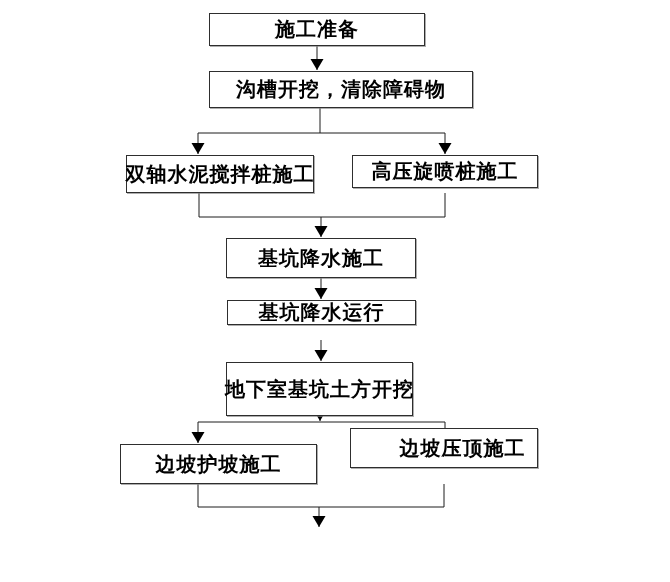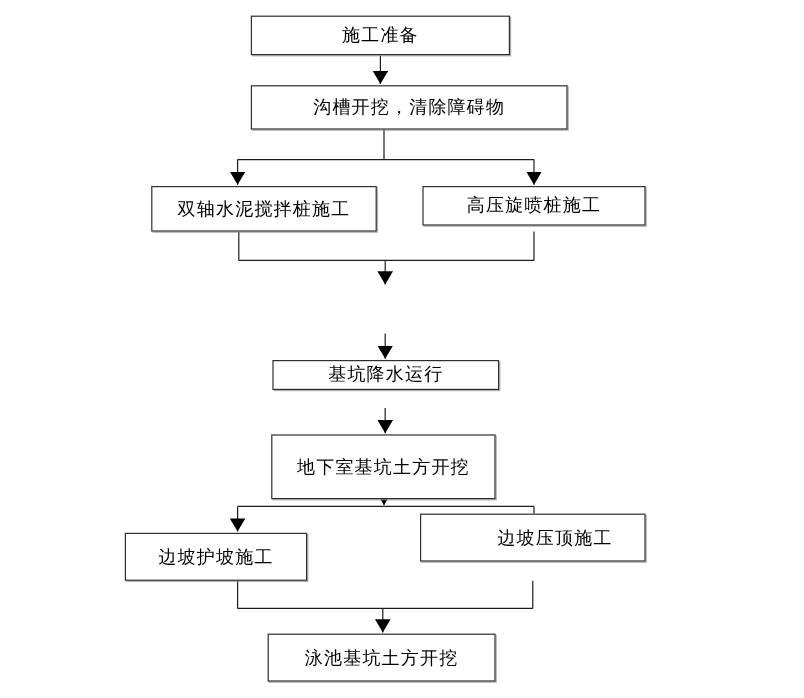--- a/index.html
+++ b/index.html
@@ -24,24 +24,25 @@
   }
   .node {
     position: absolute;
     box-sizing: border-box;
     background: #ffffff;
     border: 1px solid #2e2e2e;
     box-shadow: 1px 1px 0 rgba(130,130,130,0.65);
     display: flex;
     align-items: center;
     justify-content: center;
-    font-size: 15px;
+    font-size: 20px;
     color: #000000;
     letter-spacing: 1px;
     white-space: nowrap;
+    font-weight: bold;
   }
   .edge-line {
     stroke: #1c1c1c;
     stroke-width: 1;
   }
 </style>
 </head>
 <body>
 
 <div id="canvas">
@@ -95,24 +96,24 @@
   </svg>
 
   <div class="node" style="left:209px; top:13px;  width:216px; height:33px;">施工准备</div>
 
   <div class="node" style="left:209px; top:71px;  width:264px; height:37px;">沟槽开挖，清除障碍物</div>
 
   <div class="node" style="left:105px; top:155px; width:188px; height:38px;margin-left:21px;">双轴水泥搅拌桩施工</div>
 
   <div class="node" style="left:352px; top:155px; width:186px; height:33px;">高压旋喷桩施工</div>
 
+  <div class="node" style="left:226px; top:238px; width:190px; height:40px;">基坑降水施工</div>
 
   <div class="node" style="left:227px; top:300px; width:189px; height:25px;">基坑降水运行</div>
 
   <div class="node" style="left:226px; top:362px; width:187px; height:54px;">地下室基坑土方开挖</div>
 
-  <div class="node" style="left:104px; top:444px; width:152px; height:40px;">边坡护坡施工</div>
+  <div class="node" style="left:120px; top:444px; width:197px; height:40px;">边坡护坡施工</div>
 
   <div class="node" style="left:350px; top:428px; width:188px; height:40px;padding-left:37px;">边坡压顶施工</div>
 
-  <div class="node" style="left:223px; top:528px; width:190px; height:40px;">泳池基坑土方开挖</div>
 
 </div>
 
 </body></html>

